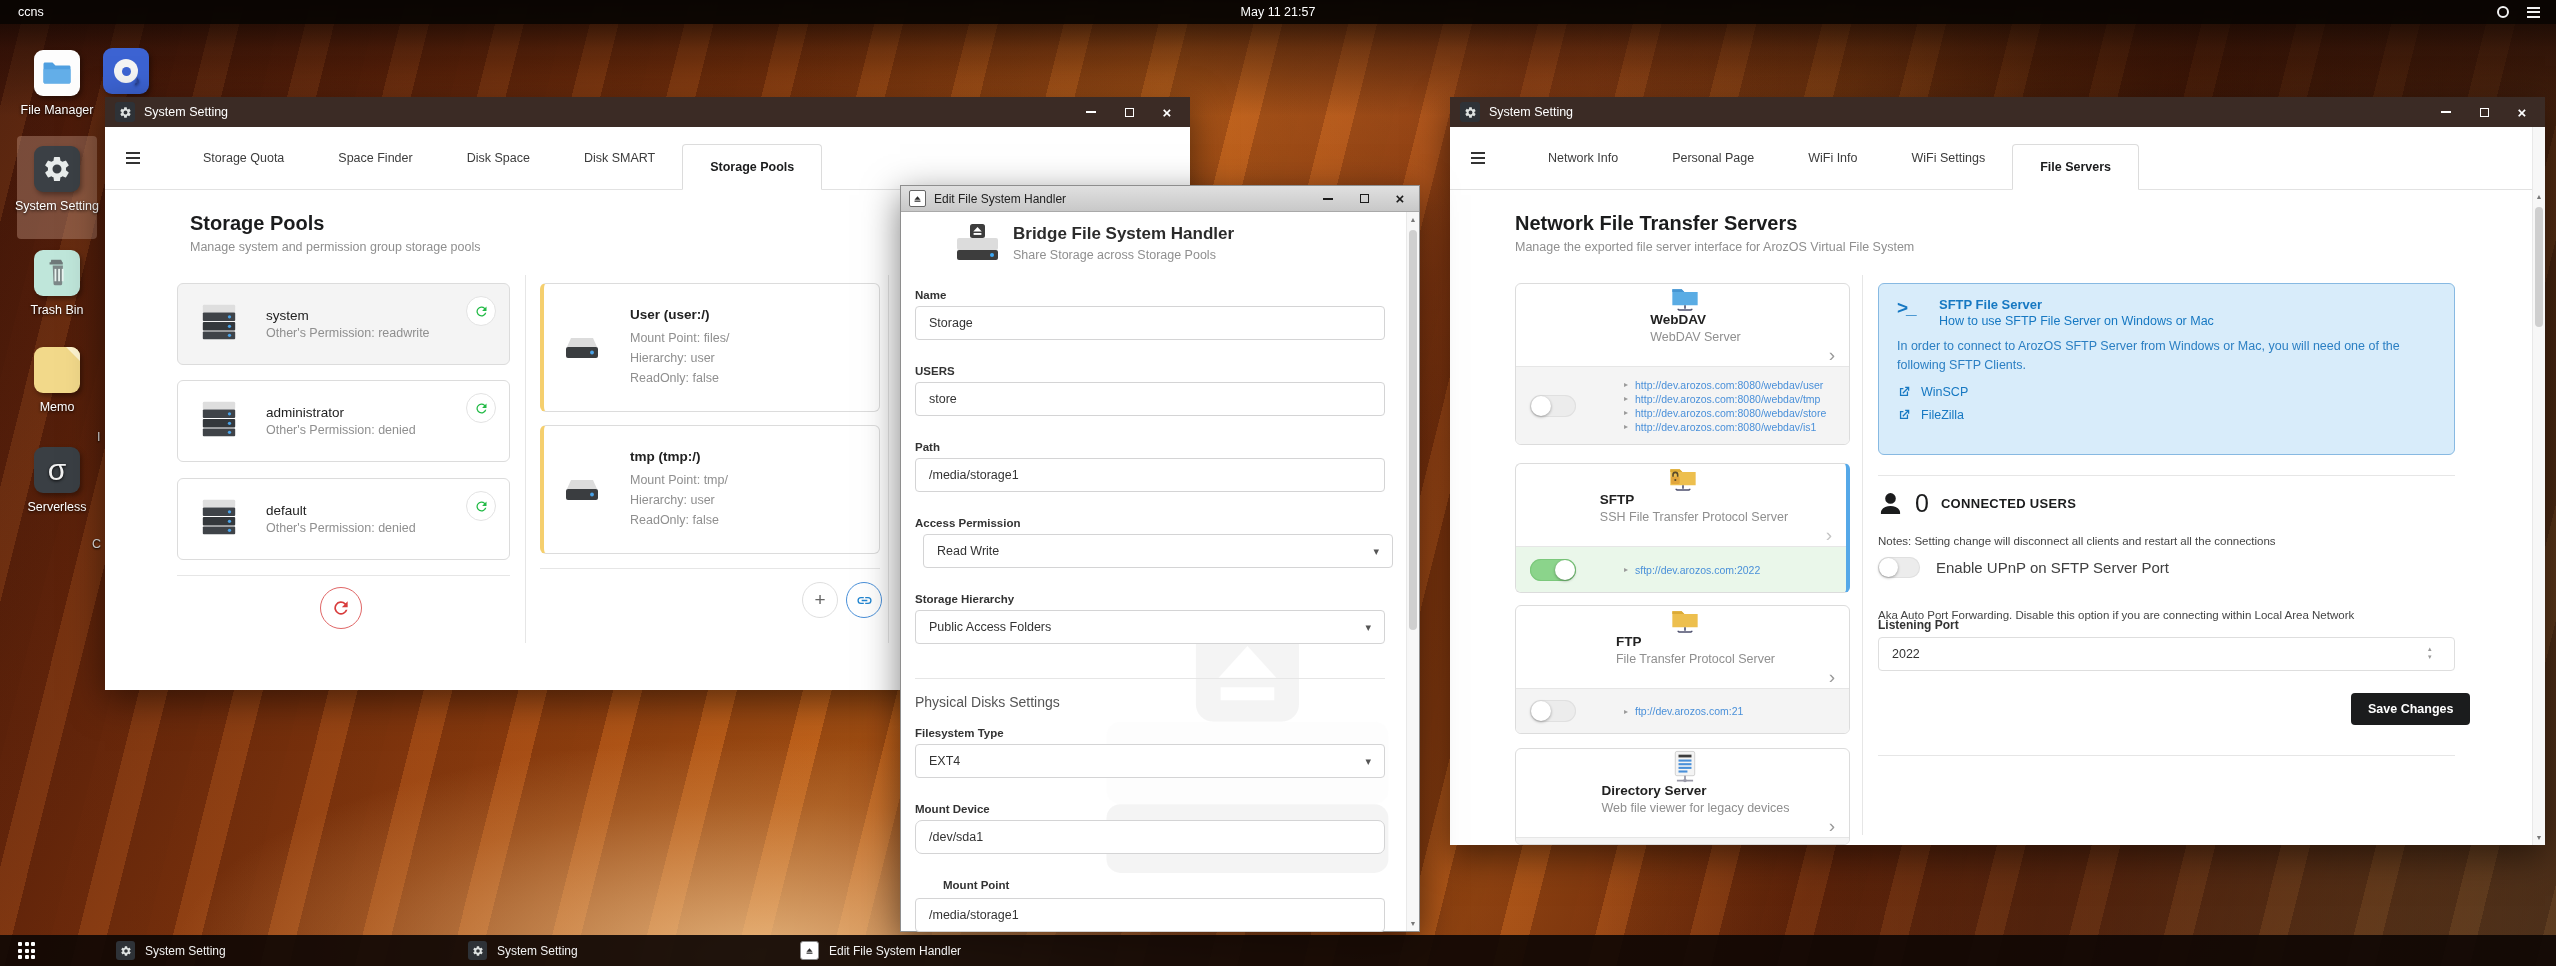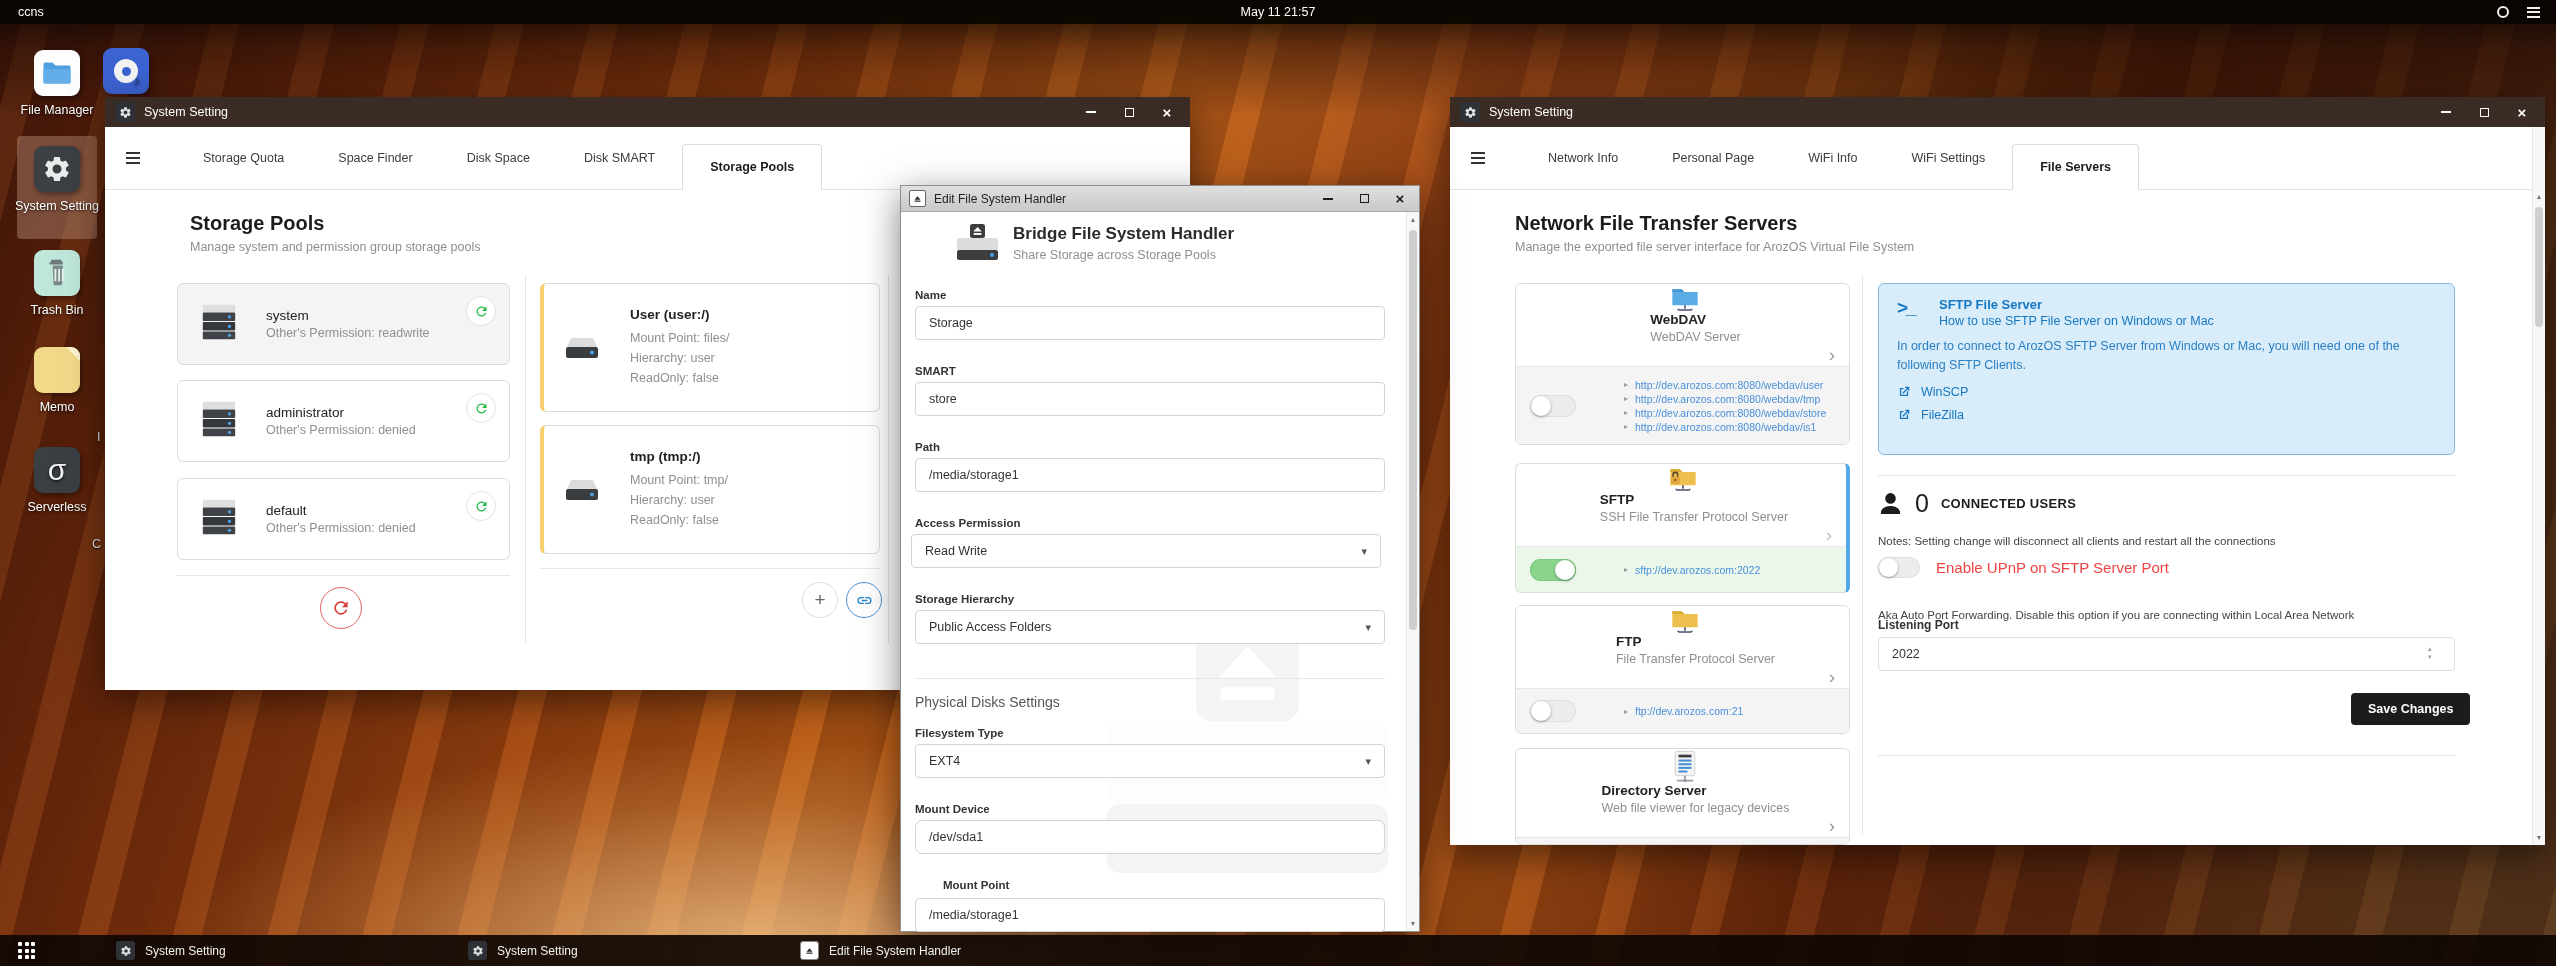--- a/index.html
+++ b/index.html
@@ -98,21 +98,21 @@
   .bluepanel .term{ font-size:19px; font-weight:bold; color:#1678c2; width:42px; letter-spacing:-2px; }
   .bluepanel .t1{ font-size:13px; font-weight:bold; color:#1678c2; }
   .bluepanel .t2{ font-size:12.5px; color:#1678c2; margin-top:2px; }
   .bluepanel .body{ font-size:12.5px; line-height:1.55; margin-top:9px; color:#2b7fc3; }
   .clientrow{ display:flex; align-items:center; gap:10px; margin-top:9px; font-size:12.5px; color:#1678c2; }
   .conn-row{ position:absolute; display:flex; align-items:center; }
   .conn-row .cnt{ font-size:25px; font-weight:300; color:#1b1c1d; margin:0 12px 0 12px; }
   .conn-row .clbl{ font-size:13px; font-weight:bold; color:#1b1c1d; letter-spacing:.3px; }
   .smalltxt{ position:absolute; font-size:11.5px; color:#444; }
   .upnp-row{ position:absolute; display:flex; align-items:center; }
-  .upnp-row .ulbl{ font-size:15px; color:#ef4444; margin-left:16px; }
+  .upnp-row .ulbl{ font-size:15px; color:#404040; margin-left:16px; }
   .portinput{ position:absolute; height:34px; border:1px solid #dedede; border-radius:4px; background:#fff; font-size:12.5px; color:#333; padding:0 13px; font-family:"Liberation Sans",sans-serif; }
   .spin{ position:absolute; display:flex; flex-direction:column; align-items:center; color:#999; font-size:7px; line-height:1.1; }
   .savebtn{ position:absolute; background:#1b1c1d; color:#fff; font-size:12.5px; font-weight:bold; padding:9px 17px; border-radius:4px; border:none; font-family:"Liberation Sans",sans-serif; }
   
   .taskbar{ position:absolute; left:0; right:0; bottom:0; height:31px; background:rgba(16,8,4,.93); z-index:60; display:flex; align-items:center; color:#f2f2f2; }
   .gridicon{ position:absolute; left:18px; top:7px; display:grid; grid-template-columns:repeat(3,4px); grid-gap:2.5px; }
   .gridicon i{ width:4px; height:4px; background:#fff; border-radius:1px; }
   .task{ position:absolute; height:31px; display:flex; align-items:center; gap:10px; font-size:12px; padding:0 10px; }
   .task .ticon{ width:19px; height:19px; border-radius:3px; display:flex; align-items:center; justify-content:center; background:#2e3237; }
   .task .ticon.light{ background:#fff; border:1px solid #888; }
@@ -586,28 +586,28 @@
       <svg width="48" height="42" viewBox="0 0 48 42">
           <use href="#ejectdisk"></use>
         </svg>
     </div>
     <div style="position:absolute; left:112px; top:38px; font-size:17px; font-weight:bold; color:#2b2b2b;">Bridge File System Handler</div>
     <div style="position:absolute; left:112px; top:62px; font-size:12.5px; color:#8f8f8f;">Share Storage across Storage Pools</div>
 
     <div class="flabel" style="left:14px; top:103px;">Name</div>
     <input class="finput" style="left: 14px; top: 120px;" value="Storage">
 
-    <div class="flabel" style="left:14px; top:179px;">SMART</div>
+    <div class="flabel" style="left:14px; top:179px;">USERS</div>
     <input class="finput" style="left: 14px; top: 196px;" value="store">
 
     <div class="flabel" style="left:14px; top:255px;">Path</div>
     <input class="finput" style="left: 14px; top: 272px;" value="/media/storage1">
 
     <div class="flabel" style="left:14px; top:331px;">Access Permission</div>
-    <div class="fselect" style="left:10px; top:348px;">
+    <div class="fselect" style="left:22px; top:348px;">
       <span>Read Write</span>
         <span class="caret">▾</span>
     </div>
 
     <div class="flabel" style="left:14px; top:407px;">Storage Hierarchy</div>
     <div class="fselect" style="left:14px; top:424px;">
       <span>Public Access Folders</span>
         <span class="caret">▾</span>
     </div>
 

